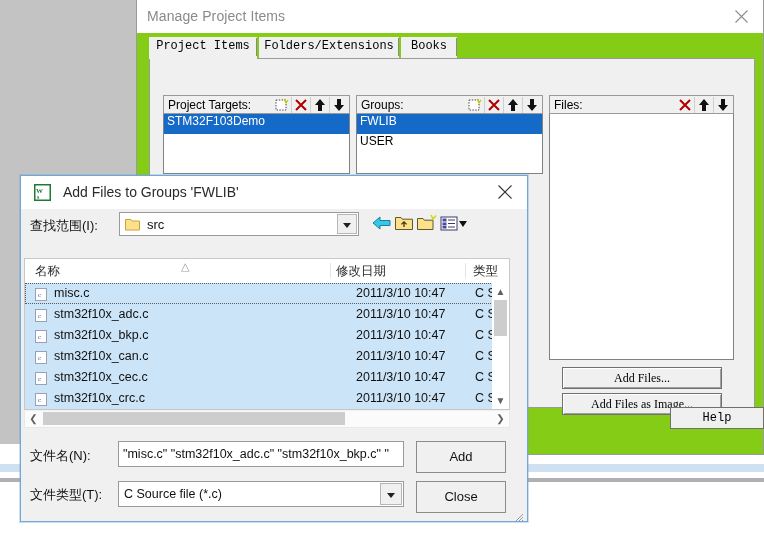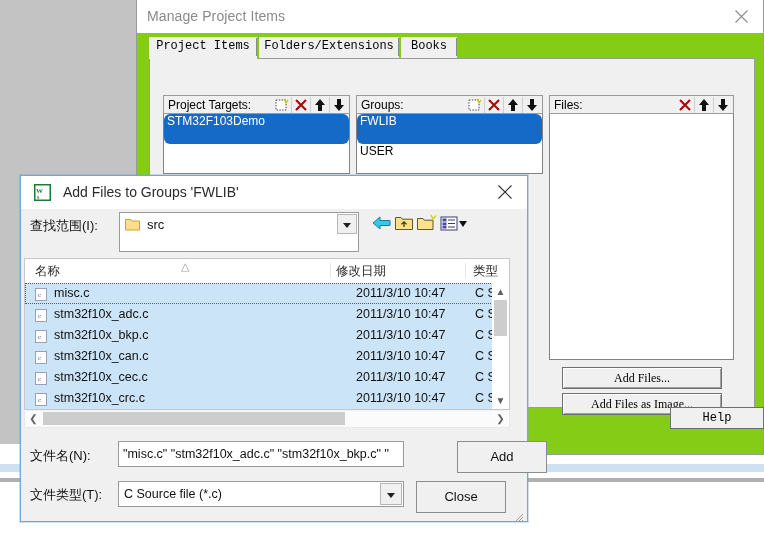--- a/index.html
+++ b/index.html
@@ -63,21 +63,21 @@
   .lgroup .hdr .lbl{
     position:absolute;left:4px;top:2px;font-size:12px;color:#000;
   }
   .lgroup .hdr .tools{position:absolute;right:1px;top:1px;height:16px;display:flex;}
   .tbtn{width:18px;height:16px;position:relative;border-left:1px solid #cfcfcf;}
   .tbtn:first-child{border-left:none;}
   .lgroup .listbox{
     border:1px solid #828282;border-top:none;background:#ffffff;box-sizing:border-box;
     overflow:hidden;
   }
-  .lrow{height:30px;font-size:12px;line-height:14px;padding-left:3px;color:#000;border-radius:6px;}
+  .lrow{height:20px;font-size:12px;line-height:14px;padding-left:3px;color:#000;}
   .lrow.sel{background:#1569c7;color:#ffffff;}
 
   
   .btn9x{
     position:absolute;box-sizing:border-box;background:#f0f0f0;
     border:1px solid #707070;
     box-shadow: inset 1px 1px 0 #ffffff, inset -1px -1px 0 #a0a0a0;
     font-family:Liberation Serif, serif;font-size:12px;color:#000;
     text-align:center;cursor:default;
   }
@@ -98,21 +98,21 @@
   #afd-title{height:33px;background:#ffffff;position:relative;}
   #afd-title .t{
     position:absolute;left:42px;top:8px;font-size:14px;color:#2a2a2a;
   }
   #afd-icon{position:absolute;left:13px;top:8px;width:17px;height:17px;}
   #afd-close{position:absolute;right:0;top:0;width:44px;height:32px;cursor:default;}
   #afd-close svg{position:absolute;left:15px;top:9px;}
 
   #lookin-label{position:absolute;left:30px;top:217px;font-size:13px;color:#111;}
   #lookin{
-    position:absolute;left:119px;top:212px;width:240px;height:40px;
+    position:absolute;left:119px;top:212px;width:240px;height:24px;
     background:#ffffff;border:1px solid #9a9a9a;box-sizing:border-box;
   }
   #lookin .fold{position:absolute;left:5px;top:4px;width:15px;height:13px;}
   #lookin .val{position:absolute;left:27px;top:4px;font-size:13px;color:#111;}
   #lookin .drop{
     position:absolute;right:1px;top:1px;width:20px;height:20px;background:#f0f0f0;
     border:1px solid #b6b6b6;box-sizing:border-box;
   }
   #lookin .drop i{
     position:absolute;left:5px;top:8px;width:0;height:0;
@@ -472,21 +472,21 @@
   <span class="v">"misc.c" "stm32f10x_adc.c" "stm32f10x_bkp.c" "</span>
 </div>
 <div id="ft-label">文件类型(T):</div>
 <div id="ft-input">
   <span class="v">C Source file (*.c)</span>
   <span class="drop">
       <i></i>
     </span>
 </div>
 
-<div class="dlgbtn" style="left:416px;top:441px;width:90px;height:32px;line-height:30px;margin-left:41px;">
+<div class="dlgbtn" style="left:416px;top:441px;width:90px;height:32px;line-height:30px;">
   <span>Add</span>
 </div>
 <div class="dlgbtn" style="left:416px;top:481px;width:90px;height:32px;line-height:30px;">
   <span>Close</span>
 </div>
 
 <div id="resize-grip" style="left:512px;top:508px;">
   <svg width="12" height="12" viewBox="0 0 12 12">
       <path d="M11 4 L4 11 M11 7 L7 11 M11 10 L10 11" stroke="#9a9a9a" stroke-width="1"></path>
     </svg>

